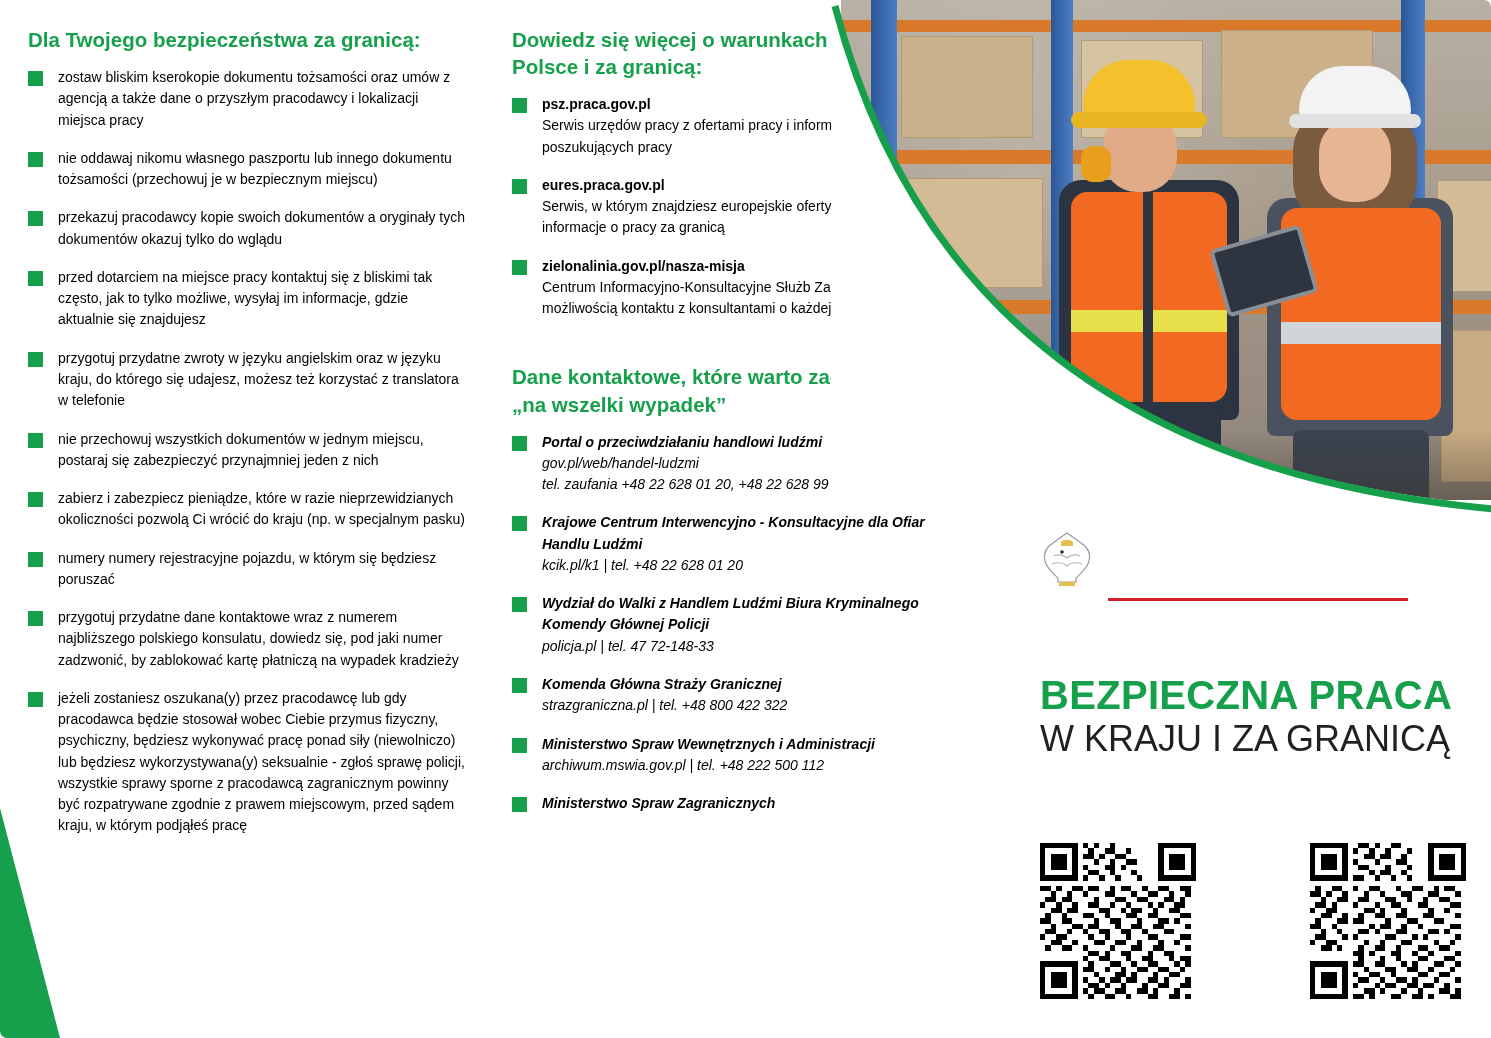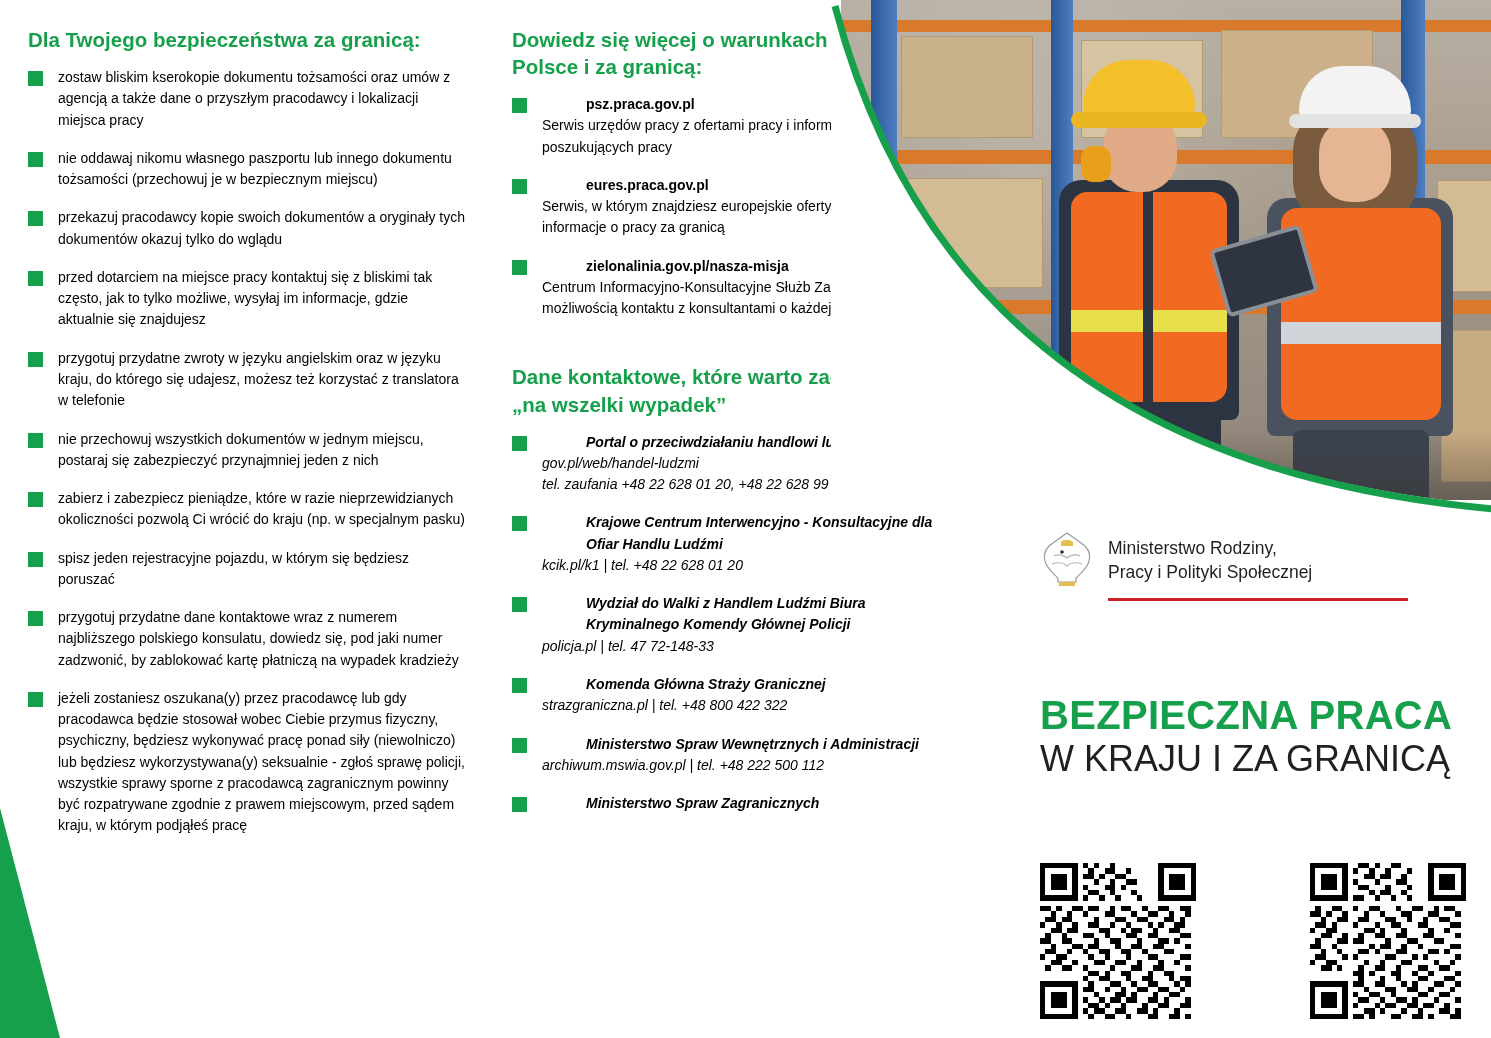--- a/index.html
+++ b/index.html
@@ -4,21 +4,21 @@
 <style>
   html,body{margin:0;padding:0;}
   body{
     width:1491px;height:1038px;
     background:#ffffff;
     font-family:"Liberation Sans", sans-serif;
     color:#231f20;
     overflow:hidden;
     position:relative;
   }
-  .page{position:relative;width:1491px;height:1038px;overflow:hidden;}
+  .page{position:relative;width:1491px;height:1038px;overflow:hidden;border-radius:7px;}
 
   
   .wedge{
     position:absolute;left:0;bottom:0;width:60px;height:230px;
     background:#16a04b;
     clip-path:polygon(0 0,0 100%,100% 100%);
     z-index:3;
   }
 
   
@@ -103,37 +103,37 @@
     font-size:14px;
     line-height:1.52;
     color:#000000;
   }
   ul.bullets > li::before{
     content:"";
     position:absolute;left:0;top:4px;
     width:15px;height:15px;
     background:#16a04b;
   }
-  .b-title{font-weight:bold;display:block;margin-left:44px;}
+  .b-title{font-weight:bold;display:block;}
   .b-sub{display:block;}
 
   .links li{margin-bottom:20px;}
   .contacts li{margin-bottom:17px;font-size:14.6px;line-height:1.5;font-style:italic;}
   .contacts li::before{top:4px;}
 
   .section2-head{margin-top:44px !important;}
 
   
   .right-block{position:absolute;left:1040px;top:530px;width:430px;z-index:4;}
   .ministry{display:flex;align-items:center;gap:14px;}
   .eagle{width:54px;height:62px;flex:0 0 auto;}
   .ministry-text{font-size:17.5px;line-height:1.36;color:#231f20;}
   .ministry-rule{width:300px;height:3px;background:#cf2026;margin-top:6px;margin-left:68px;}
 
-  .brand{margin-top:92px;}
+  .brand{margin-top:72px;}
   .brand-line1{
     color:#16a04b;font-weight:bold;font-size:40px;letter-spacing:.3px;line-height:1.1;
   }
   .brand-line2{
     color:#231f20;font-size:36px;line-height:1.12;margin-top:2px;
   }
 
   .qr-row{margin-top:84px;display:flex;gap:114px;}
   .qr{width:156px;height:156px;}
 
@@ -203,21 +203,21 @@
   <div class="col col1">
     <h2 class="head">Dla Twojego bezpieczeństwa za granicą:</h2>
     <ul class="bullets">
       <li>zostaw bliskim kserokopie dokumentu tożsamości oraz umów z agencją a także dane o przyszłym pracodawcy i lokalizacji miejsca pracy</li>
       <li>nie oddawaj nikomu własnego paszportu lub innego dokumentu tożsamości (przechowuj je w bezpiecznym miejscu)</li>
       <li>przekazuj pracodawcy kopie swoich dokumentów a oryginały tych dokumentów okazuj tylko do wglądu</li>
       <li>przed dotarciem na miejsce pracy kontaktuj się z bliskimi tak często, jak to tylko możliwe, wysyłaj im informacje, gdzie aktualnie się znajdujesz</li>
       <li>przygotuj przydatne zwroty w języku angielskim oraz w języku kraju, do którego się udajesz, możesz też korzystać z translatora w telefonie</li>
       <li>nie przechowuj wszystkich dokumentów w jednym miejscu, postaraj się zabezpieczyć przynajmniej jeden z nich</li>
       <li>zabierz i zabezpiecz pieniądze, które w razie nieprzewidzianych okoliczności pozwolą Ci wrócić do kraju (np. w specjalnym pasku)</li>
-      <li>spisz jeden rejestracyjne pojazdu, w którym się będziesz poruszać</li>
+      <li>numery numery rejestracyjne pojazdu, w którym się będziesz poruszać</li>
       <li>przygotuj przydatne dane kontaktowe wraz z numerem najbliższego polskiego konsulatu, dowiedz się, pod jaki numer zadzwonić, by zablokować kartę płatniczą na wypadek kradzieży</li>
       <li>jeżeli zostaniesz oszukana(y) przez pracodawcę lub gdy pracodawca będzie stosował wobec Ciebie przymus fizyczny, psychiczny, będziesz wykonywać pracę ponad siły (niewolniczo) lub będziesz wykorzystywana(y) seksualnie - zgłoś sprawę policji, wszystkie sprawy sporne z pracodawcą zagranicznym powinny być rozpatrywane zgodnie z prawem miejscowym, przed sądem kraju, w którym podjąłeś pracę</li>
     </ul>
   </div>
 
   <div class="col col2">
     <h2 class="head">Dowiedz się więcej o warunkach pracy w Polsce i za granicą:</h2>
 
     <ul class="bullets links">
       <li>
@@ -268,24 +268,20 @@
 
     <div class="ministry">
       <svg class="eagle" viewBox="0 0 54 62">
         <path d="M27 3 C20 8 14 12 9 16 C4 21 3 28 6 34 C9 40 14 44 18 48 L18 52 L36 52 L36 48 C40 44 45 40 48 34 C51 28 50 21 45 16 C40 12 34 8 27 3 Z" fill="#ffffff" stroke="#9a9a9a" stroke-width="1.2"></path>
         <path d="M21 12 C24 9 30 9 33 12 L33 16 L21 16 Z" fill="#e4c04b"></path>
         <circle cx="22" cy="22" r="1.8" fill="#2b2b2b"></circle>
         <path d="M14 26 C18 24 24 25 27 28 C30 25 36 24 40 26" fill="none" stroke="#b5b5b5" stroke-width="1.2"></path>
         <path d="M12 34 C18 32 24 33 27 36 C30 33 36 32 42 34" fill="none" stroke="#b5b5b5" stroke-width="1.2"></path>
         <path d="M19 52 L35 52 L35 56 L19 56 Z" fill="#e4c04b"></path>
       </svg>
-      <div class="ministry-text">
-        <div>Ministerstwo Rodziny,</div>
-        <div>Pracy i Polityki Społecznej</div>
-      </div>
     </div>
     <div class="ministry-rule"></div>
 
     <div class="brand">
       <div class="brand-line1">BEZPIECZNA PRACA</div>
       <div class="brand-line2">W KRAJU I ZA GRANICĄ</div>
     </div>
 
     <div class="qr-row">
       <svg class="qr" viewBox="0 0 29 29" shape-rendering="crispEdges">

